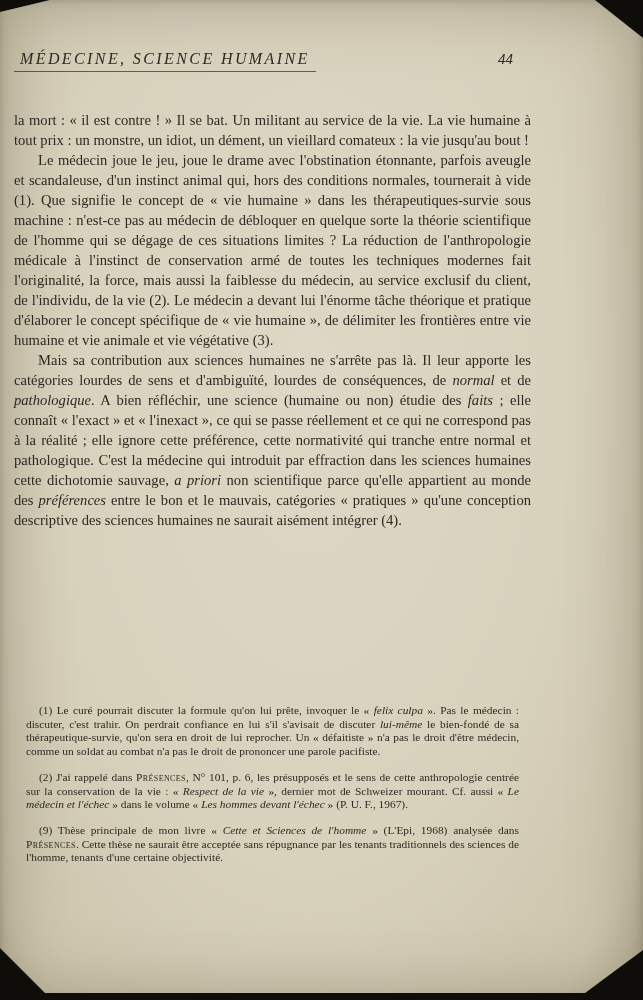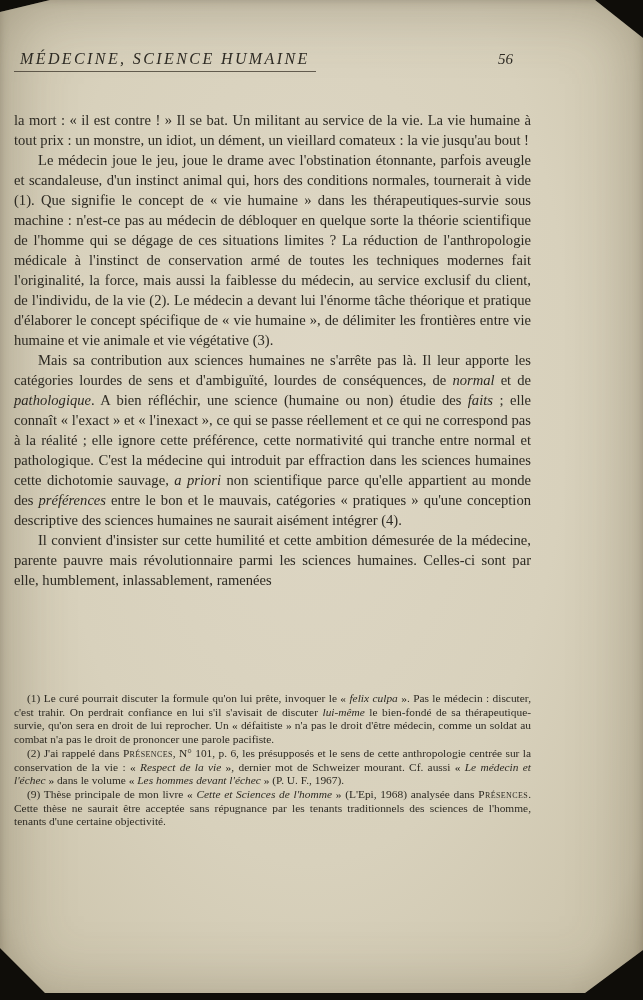--- a/index.html
+++ b/index.html
@@ -33,49 +33,48 @@
   .body-text{
     position:absolute;top:110px;left:14px;width:517px;
     font-size:14.6px;line-height:20px;text-align:justify;
   }
   .body-text p{margin:0;}
   .body-text p.indent{text-indent:24px;}
   .footnotes{
     position:absolute;top:692px;left:14px;width:517px;
     font-size:11.4px;line-height:13.7px;text-align:justify;
   }
-  .footnotes p{margin:0;text-indent:13px;}
+  .footnotes p{margin:12px;text-indent:13px;}
   .r-i{font-style:italic;}
   .r-sc{font-variant:small-caps;letter-spacing:.4px;}
   .watermark{
     position:absolute;left:286px;top:824px;
     font-family:"Liberation Sans", sans-serif;
     font-size:39px;line-height:1;
     color:var(--watermark-blue);
     opacity:.82;white-space:nowrap;
     text-shadow:0 0 1px rgba(60,94,214,.55);
     z-index:5;
   }
 </style>
 </head>
 <body>
 
 <div class="scene">
   <div class="page">
 
     <div class="header">
       <span class="header-title">MÉDECINE, SCIENCE HUMAINE</span>
-      <span class="page-number">56</span>
+      <span class="page-number">44</span>
     </div>
 
     <div class="body-text">
         <p><span>la mort : « il est contre ! » Il se bat. Un militant au service de la vie. La vie humaine à tout prix : un monstre, un idiot, un dément, un vieillard comateux : la vie jusqu'au bout !</span></p>
         <p class="indent"><span>Le médecin joue le jeu, joue le drame avec l'obstination étonnante, parfois aveugle et scandaleuse, d'un instinct animal qui, hors des conditions normales, tournerait à vide (1). Que signifie le concept de « vie humaine » dans les thérapeutiques-survie sous machine : n'est-ce pas au médecin de débloquer en quelque sorte la théorie scientifique de l'homme qui se dégage de ces situations limites ? La réduction de l'anthropologie médicale à l'instinct de conservation armé de toutes les techniques modernes fait l'originalité, la force, mais aussi la faiblesse du médecin, au service exclusif du client, de l'individu, de la vie (2). Le médecin a devant lui l'énorme tâche théorique et pratique d'élaborer le concept spécifique de « vie humaine », de délimiter les frontières entre vie humaine et vie animale et vie végétative (3).</span></p>
         <p class="indent"><span>Mais sa contribution aux sciences humaines ne s'arrête pas là. Il leur apporte les catégories lourdes de sens et d'ambiguïté, lourdes de conséquences, de </span><span class="r-i">normal</span><span> et de </span><span class="r-i">pathologique</span><span>. A bien réfléchir, une science (humaine ou non) étudie des </span><span class="r-i">faits</span><span> ; elle connaît « l'exact » et « l'inexact », ce qui se passe réellement et ce qui ne correspond pas à la réalité ; elle ignore cette préférence, cette normativité qui tranche entre normal et pathologique. C'est la médecine qui introduit par effraction dans les sciences humaines cette dichotomie sauvage, </span><span class="r-i">a priori</span><span> non scientifique parce qu'elle appartient au monde des </span><span class="r-i">préférences</span><span> entre le bon et le mauvais, catégories « pratiques » qu'une conception descriptive des sciences humaines ne saurait aisément intégrer (4).</span></p>
-        <p class="indent"><span>Il convient d'insister sur cette humilité et cette ambition démesurée de la médecine, parente pauvre mais révolutionnaire parmi les sciences humaines. Celles-ci sont par elle, humblement, inlassablement, ramenées</span></p>
       </div>
 
     <div class="footnotes">
         <p><span>(1) Le curé pourrait discuter la formule qu'on lui prête, invoquer le « </span><span class="r-i">felix culpa</span><span> ». Pas le médecin : discuter, c'est trahir. On perdrait confiance en lui s'il s'avisait de discuter </span><span class="r-i">lui-même</span><span> le bien-fondé de sa thérapeutique-survie, qu'on sera en droit de lui reprocher. Un « défaitiste » n'a pas le droit d'être médecin, comme un soldat au combat n'a pas le droit de prononcer une parole pacifiste.</span></p>
         <p><span>(2) J'ai rappelé dans </span><span class="r-sc">Présences</span><span>, N° 101, p. 6, les présupposés et le sens de cette anthropologie centrée sur la conservation de la vie : « </span><span class="r-i">Respect de la vie</span><span> », dernier mot de Schweizer mourant. Cf. aussi « </span><span class="r-i">Le médecin et l'échec</span><span> » dans le volume « </span><span class="r-i">Les hommes devant l'échec</span><span> » (P. U. F., 1967).</span></p>
         <p><span>(9) Thèse principale de mon livre « </span><span class="r-i">Cette et Sciences de l'homme</span><span> » (L'Epi, 1968) analysée dans </span><span class="r-sc">Présences</span><span>. Cette thèse ne saurait être acceptée sans répugnance par les tenants traditionnels des sciences de l'homme, tenants d'une certaine objectivité.</span></p>
       </div>
 
 
   </div>

